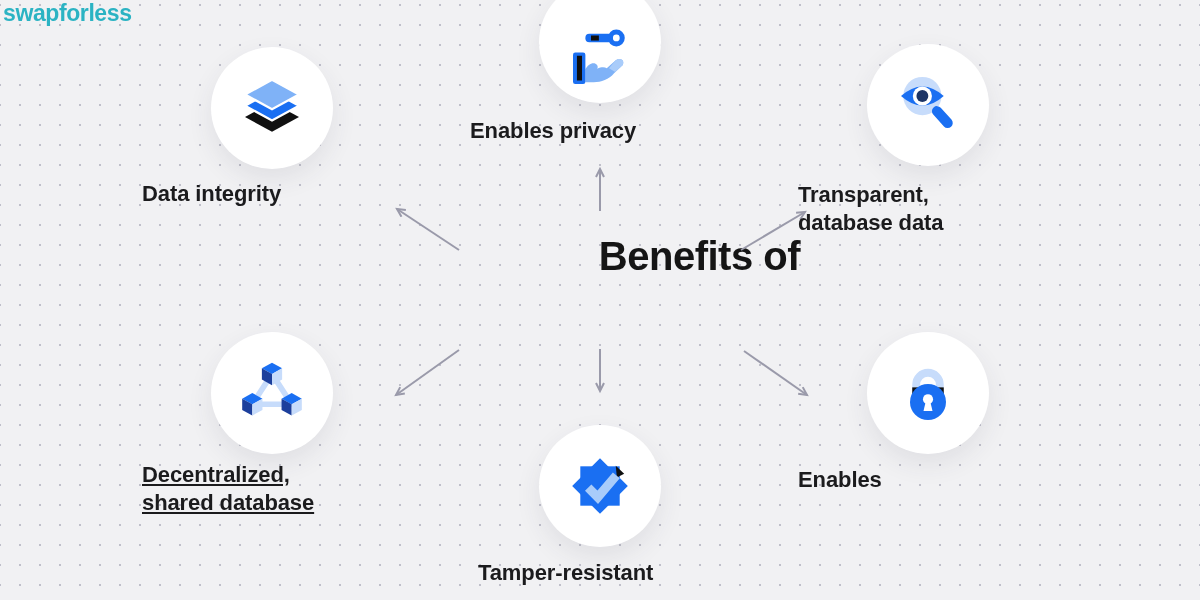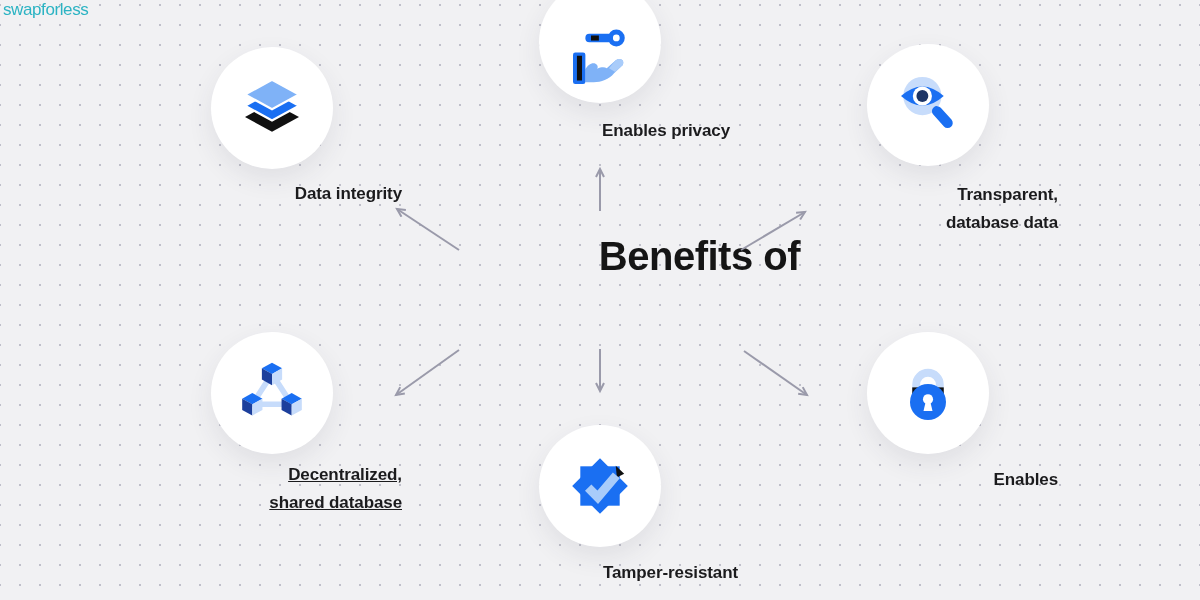--- a/index.html
+++ b/index.html
@@ -11,42 +11,42 @@
   }
   html,body{margin:0;padding:0;}
   body{
     width:1200px;height:600px;position:relative;overflow:hidden;
     background-color:var(--background,#f1f1f3);
     background-image:radial-gradient(circle,var(--dot-grid,#bfbfca) 1.2px,transparent 1.3px);
     background-size:20px 20px;background-position:10px 15px;
     font-family:"Liberation Sans","DejaVu Sans",sans-serif;
   }
   .logo{
-    position:absolute;left:3px;top:0px;font-size:17px;font-weight:normal;
+    position:absolute;left:3px;top:0px;font-size:23px;font-weight:bold;
     letter-spacing:-0.4px;color:var(--brand-teal,#2bb3c3);
   }
   .title{
     position:absolute;left:400px;top:230px;width:400px;text-align:right;
     font-size:40px;line-height:53px;font-weight:bold;color:var(--title-text,#151515);
     letter-spacing:-0.5px;
   }
   .circle{
     position:absolute;width:122px;height:122px;border-radius:50%;
     background:var(--circle-fill,#fff);box-shadow:0 10px 26px rgba(50,50,80,0.09);
   }
   .circle svg{position:absolute;left:25px;top:25px;}
   .c1{left:211px;top:47px;}
   .c2{left:539px;top:-19px;}
   .c2 svg{top:41px;}
   .c3{left:867px;top:44px;}
   .c4{left:211px;top:332px;}
   .c5{left:539px;top:425px;}
   .c6{left:867px;top:332px;}
   .label{
-    position:absolute;width:260px;text-align:right;font-size:17px;line-height:28px;
+    position:absolute;width:260px;text-align:left;font-size:22px;line-height:28px;
     font-weight:bold;color:var(--label-text,#1b1b1d);letter-spacing:-0.1px;
   }
   .label div{white-space:nowrap;}
   .l1{left:142px;top:180px;}
   .l2{left:470px;top:117px;}
   .l3{left:798px;top:181px;}
   .l4{left:142px;top:461px;text-decoration:underline;}
   .l5{left:478px;top:559px;}
   .l6{left:798px;top:466px;}
   .arrows{position:absolute;left:0;top:0;pointer-events:none;}

